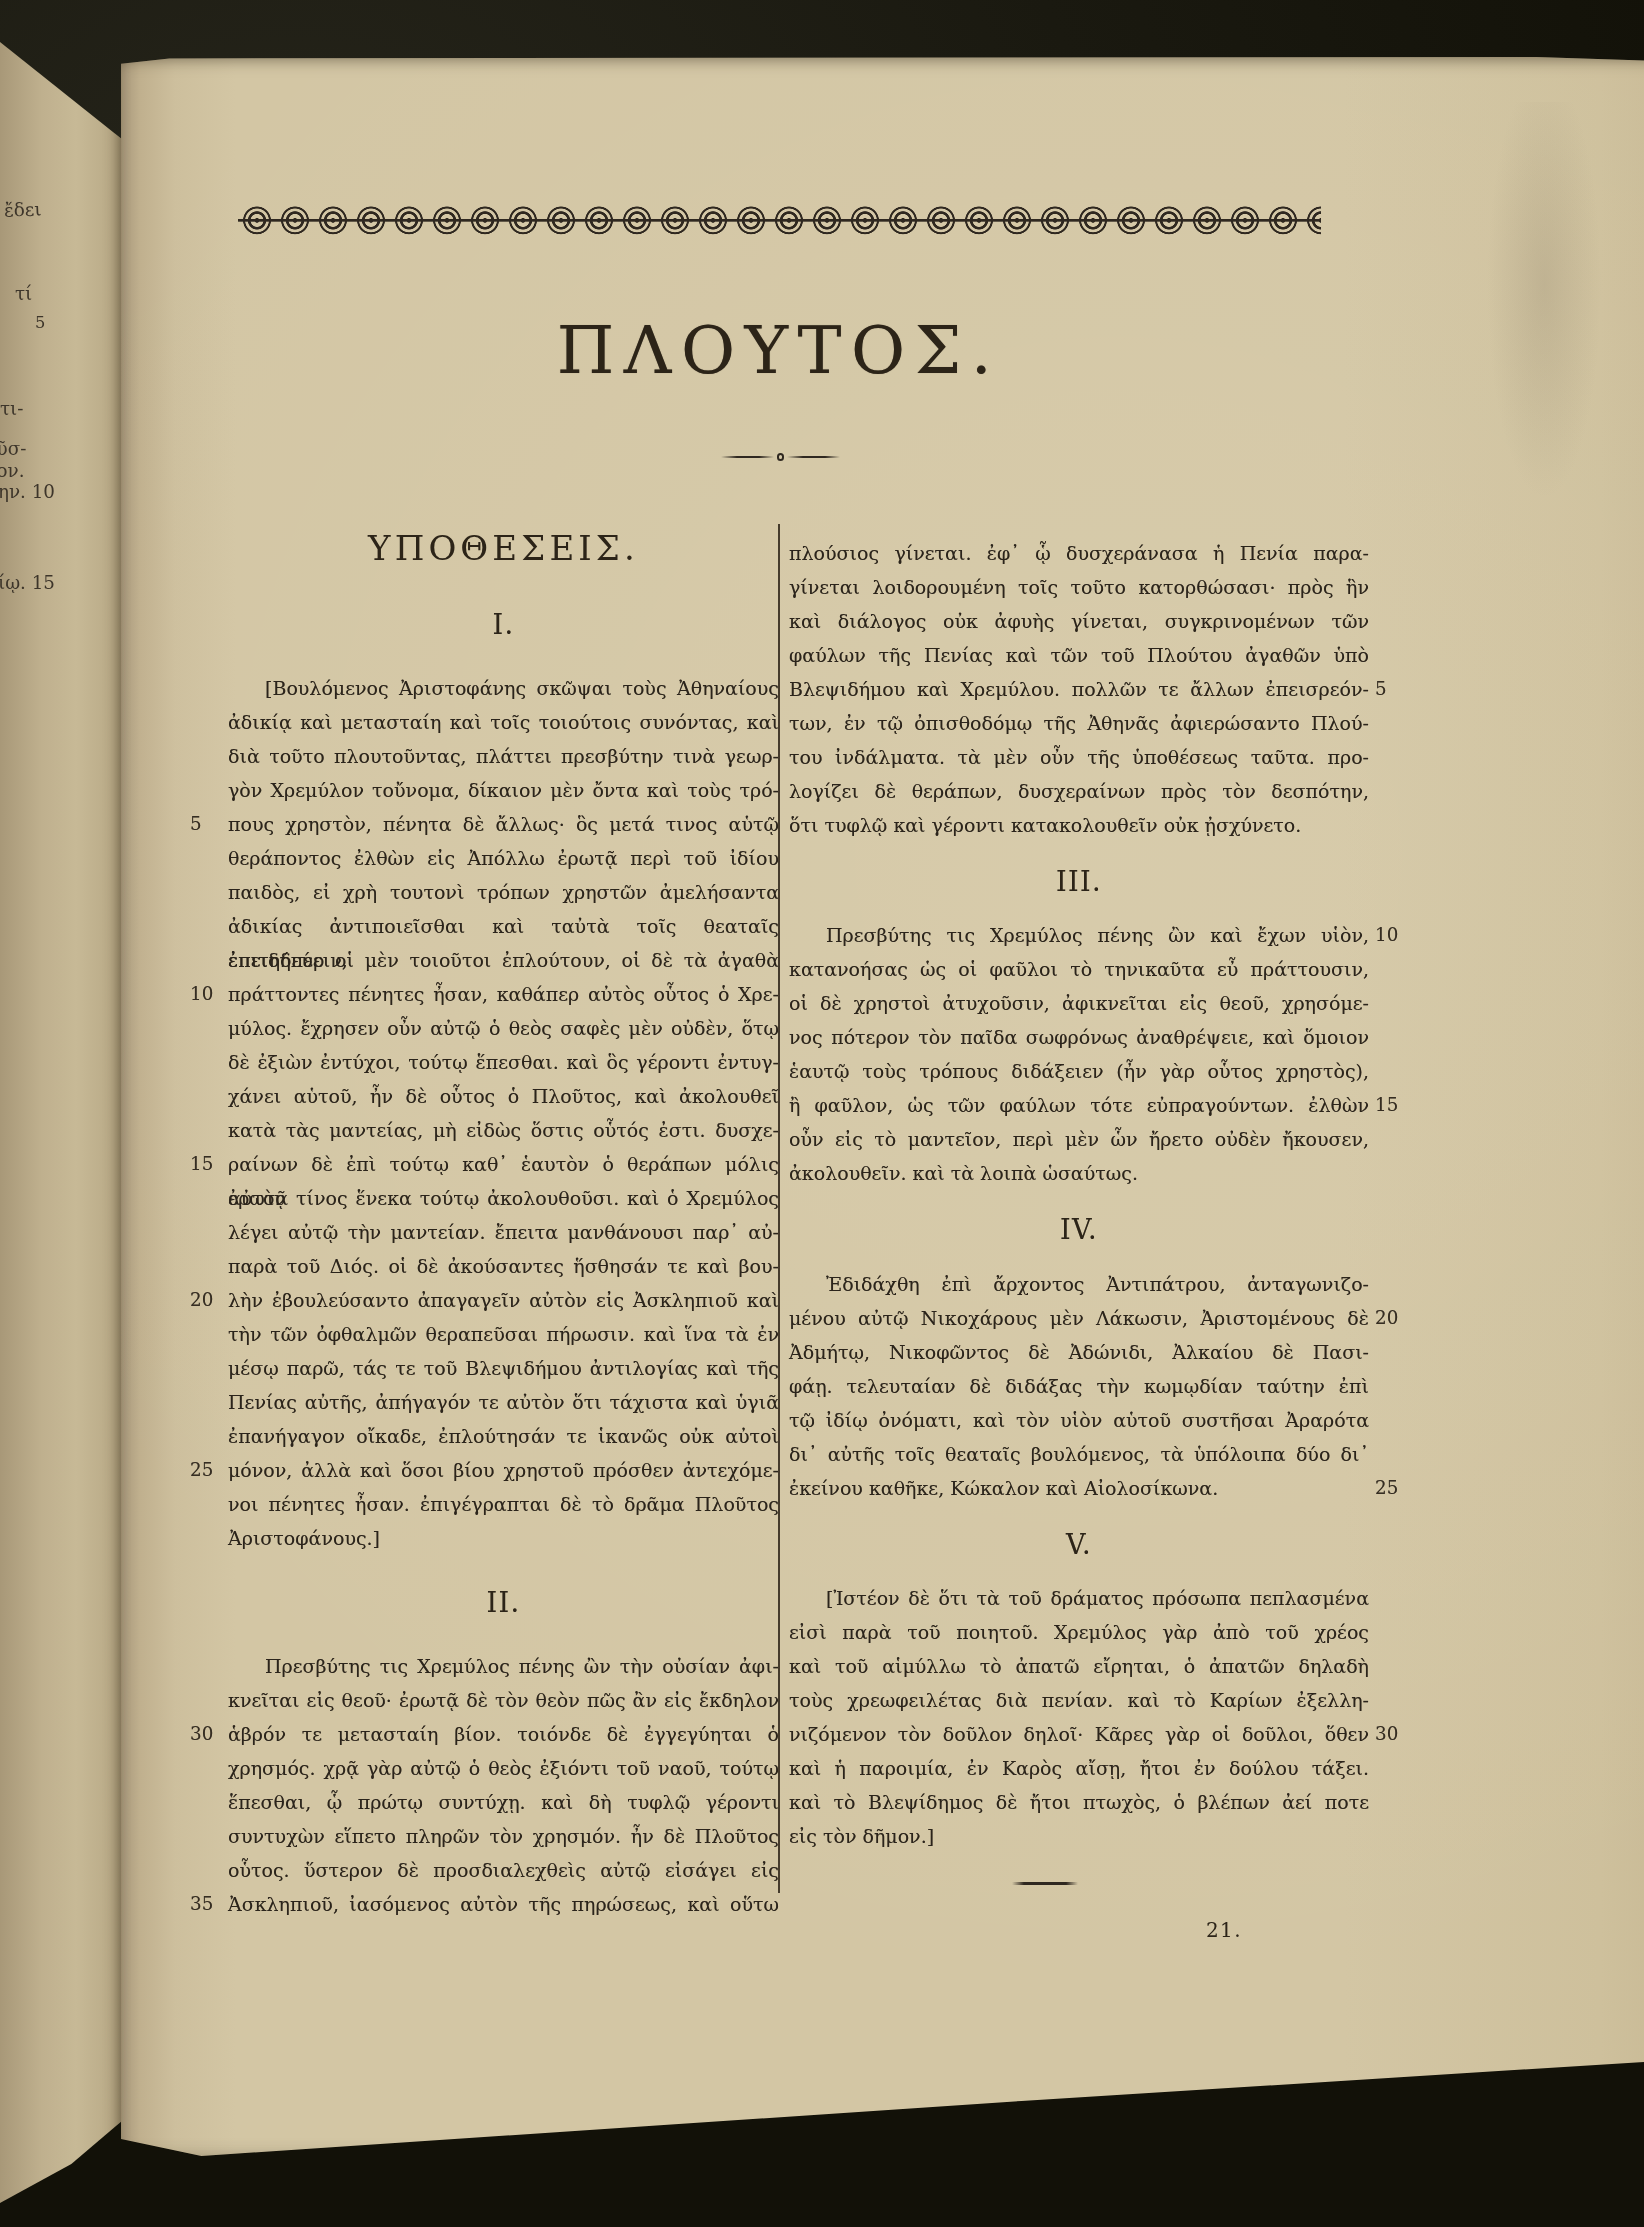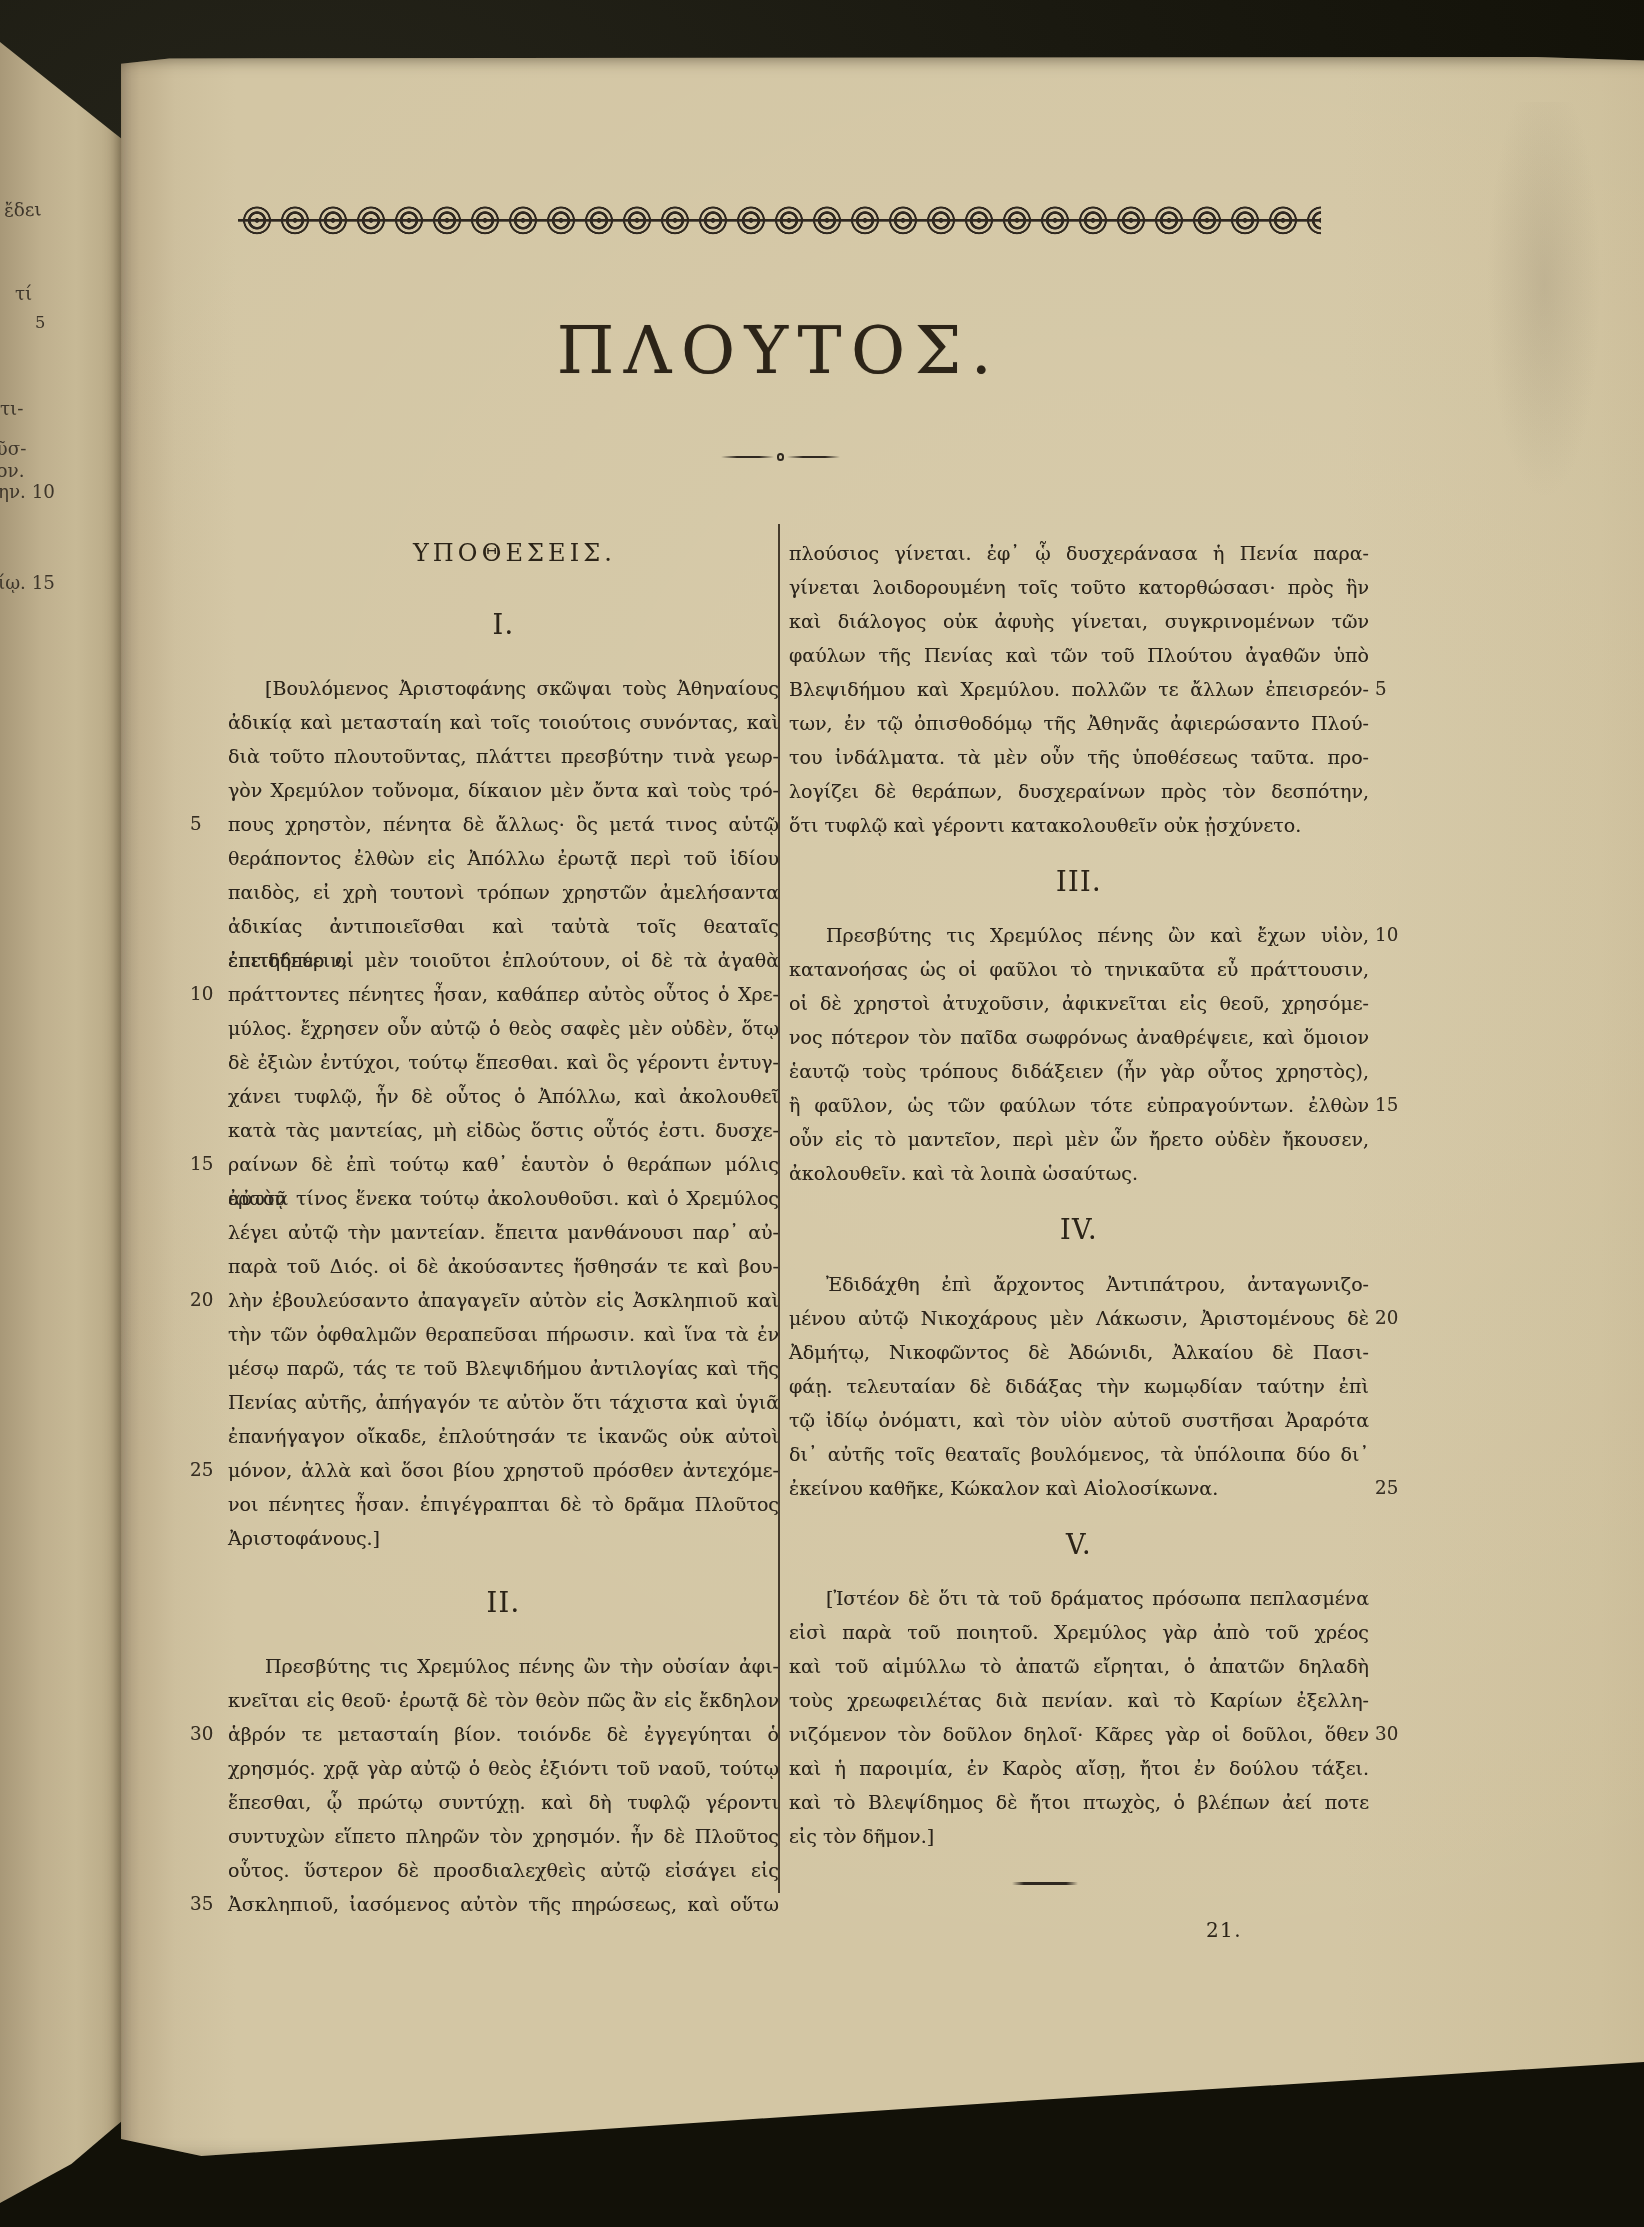--- a/index.html
+++ b/index.html
@@ -58,22 +58,22 @@
 
   .title{position:absolute;left:88px;top:255px;width:1140px;margin:0;
     text-align:center;font-size:66px;font-weight:400;letter-spacing:9.5px;color:#2c2418;
     text-shadow:0 0 0.7px rgba(44,36,24,.5);}
 
   .divider{position:absolute;left:600px;top:396px;width:119px;height:8.1px;
     display:flex;align-items:center;}
   .divider .bar{height:2px;flex:1;background:linear-gradient(90deg,rgba(0,0,0,0),#2f2820 30%,#2f2820 72%,rgba(0,0,0,0));}
   .divider .dot{width:7.5px;height:7.5px;border:2px solid #2f2820;border-radius:50%;box-sizing:border-box;margin:0 2.7px;}
 
-  .hypo{position:absolute;left:107px;top:471px;width:551px;margin:11px;
-    text-align:center;font-size:24px;font-weight:400;letter-spacing:4.1px;color:#2c2418;}
+  .hypo{position:absolute;left:107px;top:471px;width:551px;margin:0;
+    text-align:center;font-size:34px;font-weight:400;letter-spacing:4.1px;color:#2c2418;}
 
   
   .col{position:absolute;font-size:19px;color:#2b241b;text-shadow:0 0 0.4px rgba(43,35,24,.35);}
   .col-left{left:107px;top:551px;width:551px;}
   .col-right{left:668px;top:479px;width:580px;}
   .col-rule{position:absolute;left:657px;top:467px;width:2px;height:1369px;background:#453b2c;}
 
   .blk-heading{text-align:center;font-size:27px;line-height:33px;height:33px;letter-spacing:1.4px;color:#2c2418;}
   .col-left  .blk-heading{margin:31px 0 30px;}
   .col-right .blk-heading{margin:23px 0 20.3px;}
@@ -130,21 +130,21 @@
           <div class="line"><span>διὰ τοῦτο πλουτοῦντας, πλάττει πρεσβύτην τινὰ γεωρ-</span></div>
           <div class="line"><span>γὸν Χρεμύλον τοὔνομα, δίκαιον μὲν ὄντα καὶ τοὺς τρό-</span></div>
           <div class="line"><span>πους χρηστὸν, πένητα δὲ ἄλλως· ὃς μετά τινος αὑτῷ</span><span class="num">5</span></div>
           <div class="line"><span>θεράποντος ἐλθὼν εἰς Ἀπόλλω ἐρωτᾷ περὶ τοῦ ἰδίου</span></div>
           <div class="line"><span>παιδὸς, εἰ χρὴ τουτονὶ τρόπων χρηστῶν ἀμελήσαντα</span></div>
           <div class="line"><span>ἀδικίας ἀντιποιεῖσθαι καὶ ταὐτὰ τοῖς θεαταῖς ἐπιτηδεύειν,</span></div>
           <div class="line"><span>ἐπειδήπερ οἱ μὲν τοιοῦτοι ἐπλούτουν, οἱ δὲ τὰ ἀγαθὰ</span></div>
           <div class="line"><span>πράττοντες πένητες ἦσαν, καθάπερ αὐτὸς οὗτος ὁ Χρε-</span><span class="num">10</span></div>
           <div class="line"><span>μύλος. ἔχρησεν οὖν αὐτῷ ὁ θεὸς σαφὲς μὲν οὐδὲν, ὅτῳ</span></div>
           <div class="line"><span>δὲ ἐξιὼν ἐντύχοι, τούτῳ ἕπεσθαι. καὶ ὃς γέροντι ἐντυγ-</span></div>
-          <div class="line"><span>χάνει τυφλῷ, ἦν δὲ οὗτος ὁ Ἀπόλλω, καὶ ἀκολουθεῖ</span></div>
+          <div class="line"><span>χάνει αὑτοῦ, ἦν δὲ οὗτος ὁ Πλοῦτος, καὶ ἀκολουθεῖ</span></div>
           <div class="line"><span>κατὰ τὰς μαντείας, μὴ εἰδὼς ὅστις οὗτός ἐστι. δυσχε-</span></div>
           <div class="line"><span>ραίνων δὲ ἐπὶ τούτῳ καθ᾽ ἑαυτὸν ὁ θεράπων μόλις αὐτὸν</span><span class="num">15</span></div>
           <div class="line"><span>ἐρωτᾷ τίνος ἕνεκα τούτῳ ἀκολουθοῦσι. καὶ ὁ Χρεμύλος</span></div>
           <div class="line"><span>λέγει αὐτῷ τὴν μαντείαν. ἔπειτα μανθάνουσι παρ᾽ αὐ-</span></div>
           <div class="line"><span>παρὰ τοῦ Διός. οἱ δὲ ἀκούσαντες ἥσθησάν τε καὶ βου-</span></div>
           <div class="line"><span>λὴν ἐβουλεύσαντο ἀπαγαγεῖν αὐτὸν εἰς Ἀσκληπιοῦ καὶ</span><span class="num">20</span></div>
           <div class="line"><span>τὴν τῶν ὀφθαλμῶν θεραπεῦσαι πήρωσιν. καὶ ἵνα τὰ ἐν</span></div>
           <div class="line"><span>μέσῳ παρῶ, τάς τε τοῦ Βλεψιδήμου ἀντιλογίας καὶ τῆς</span></div>
           <div class="line"><span>Πενίας αὐτῆς, ἀπήγαγόν τε αὐτὸν ὅτι τάχιστα καὶ ὑγιᾶ</span></div>
           <div class="line"><span>ἐπανήγαγον οἴκαδε, ἐπλούτησάν τε ἱκανῶς οὐκ αὐτοὶ</span></div>

